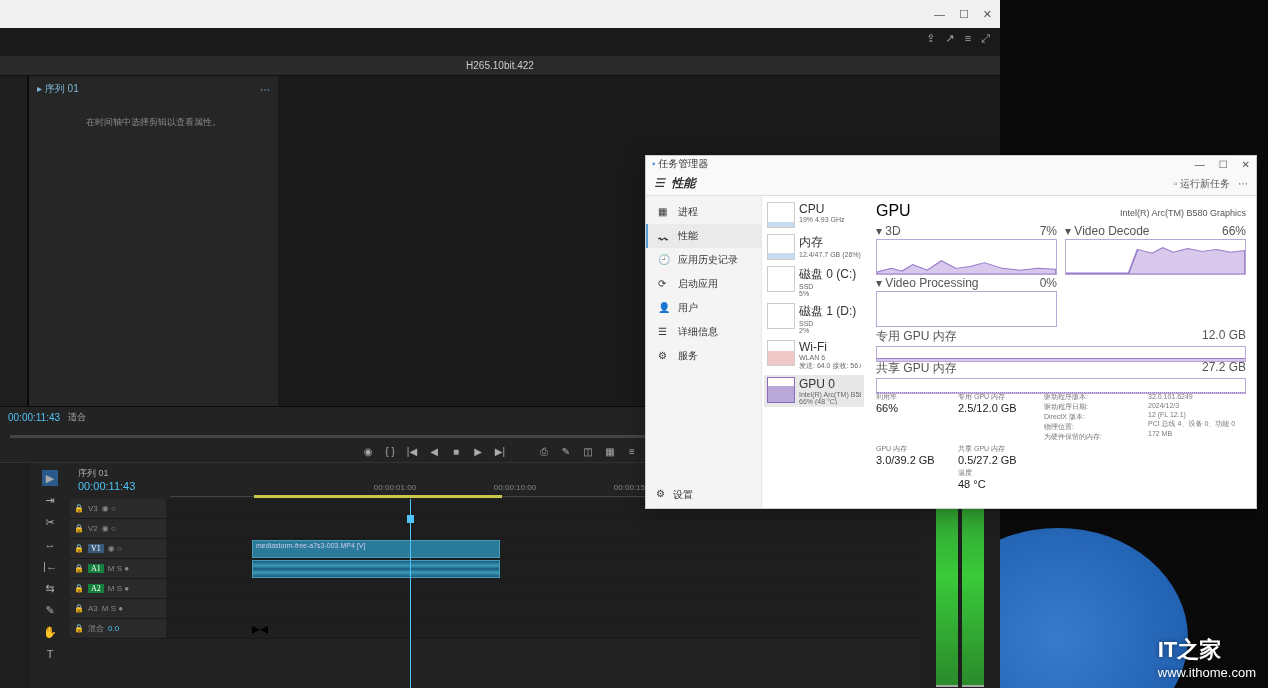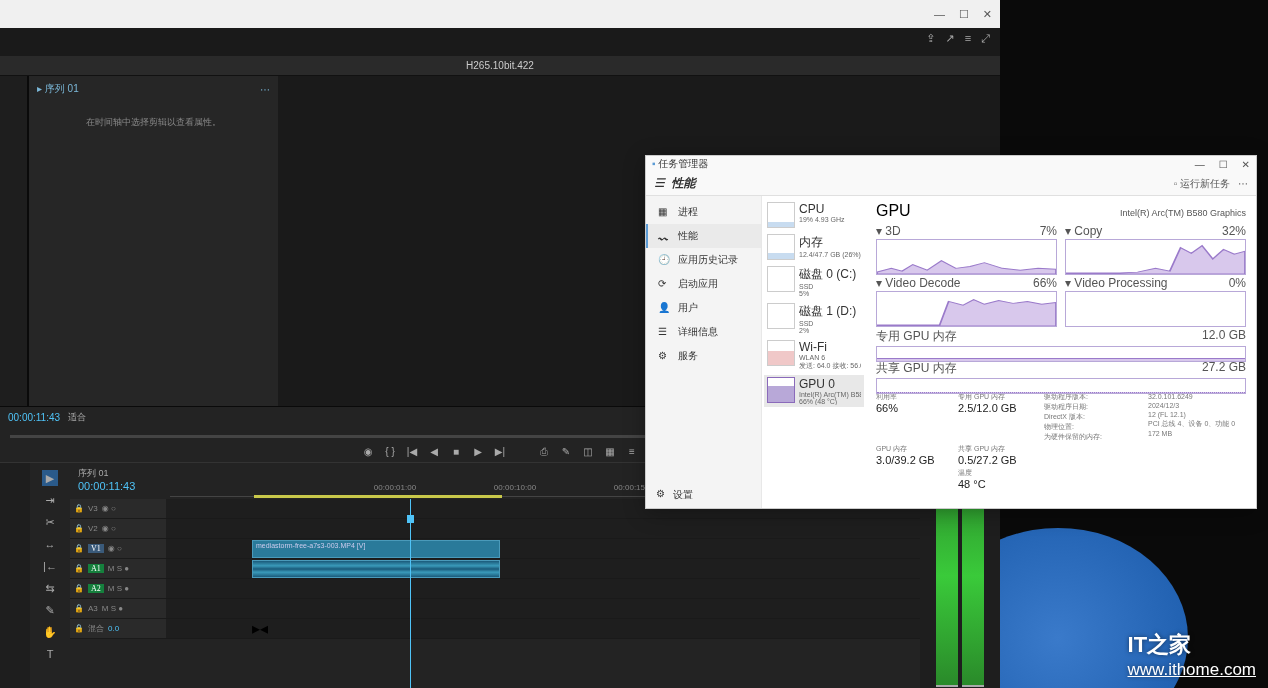--- a/index.html
+++ b/index.html
@@ -103,21 +103,21 @@
 
 .tm-stats { display:grid; grid-template-columns:78px 82px 100px 100px; gap:2px 4px; margin-top:6px; font-size:8px; color:#555; }
 .tm-stats .v { font-size:11px; color:#222; }
 .tm-stats .lbl { font-size:7px; color:#777; }
 
 
 .win-hint { position:absolute; bottom:0; left:340px; width:300px; height:20px; background:linear-gradient(90deg,#2a6aba,#4a8ada); }
 .win-orb { position:absolute; bottom:-60px; right:80px; width:260px; height:220px; border-radius:50%; background:radial-gradient(circle,#3a7aca,#1a5aaa); }
 
 .watermark { position:absolute; bottom:8px; right:12px; color:#fff; font-size:22px; font-weight:bold; text-shadow:0 0 4px rgba(0,0,0,0.5); }
-.watermark .sub { font-size:17px; font-weight:normal; display:block;text-decoration:underline; }
+.watermark .sub { font-size:13px; font-weight:normal; display:block; }
 </style>
 </head>
 <body>
 
 <div class="win-orb"></div>
 <div class="win-hint"></div>
 
 <div class="pr">
   <div class="pr-titlebar">
     <span>—</span>
@@ -389,29 +389,20 @@
           <div class="tm-chart-lbl">
               <span>▾ <span>3D</span></span>
               <span>7%</span>
             </div>
           <div class="tm-chart-box"><svg viewBox="0 0 100 36" preserveAspectRatio="none">
                 <path d="M0,34 L8,30 L14,33 L20,26 L28,32 L36,22 L44,30 L52,28 L60,24 L70,30 L80,32 L90,30 L100,31 L100,36 L0,36 Z" fill="#d8c8ec" stroke="#9a7aca"></path>
               </svg></div>
         </div>
         <div class="tm-chart">
           <div class="tm-chart-lbl">
-              <span>▾ <span>Copy</span></span>
-              <span>32%</span>
-            </div>
-          <div class="tm-chart-box"><svg viewBox="0 0 100 36" preserveAspectRatio="none">
-                <path d="M0,35 L30,35 L40,34 L50,30 L58,33 L64,8 L70,14 L76,6 L82,20 L88,10 L94,15 L100,12 L100,36 L0,36 Z" fill="#d8c8ec" stroke="#9a7aca"></path>
-              </svg></div>
-        </div>
-        <div class="tm-chart">
-          <div class="tm-chart-lbl">
               <span>▾ <span>Video Decode</span></span>
               <span>66%</span>
             </div>
           <div class="tm-chart-box"><svg viewBox="0 0 100 36" preserveAspectRatio="none">
                 <path d="M0,35 L35,35 L40,10 L48,14 L54,8 L60,13 L68,9 L76,12 L84,10 L92,13 L100,11 L100,36 L0,36 Z" fill="#d8c8ec" stroke="#9a7aca"></path>
               </svg></div>
         </div>
         <div class="tm-chart">
           <div class="tm-chart-lbl">
               <span>▾ <span>Video Processing</span></span>

